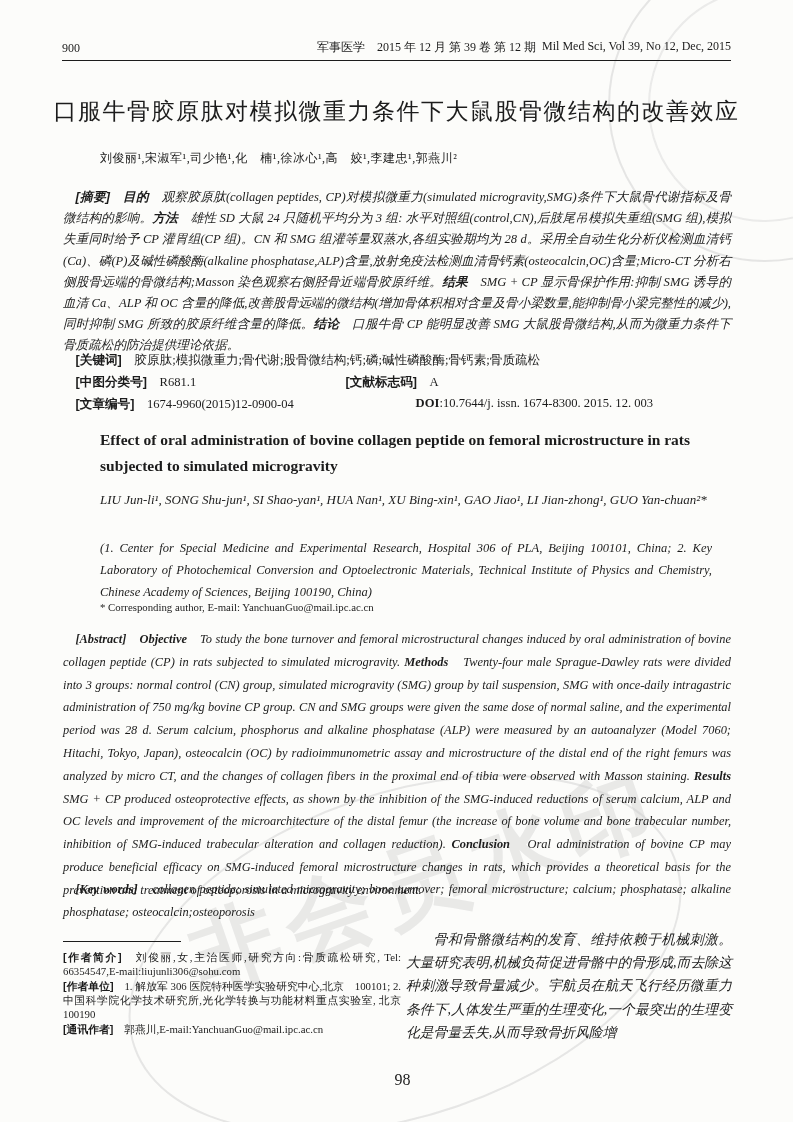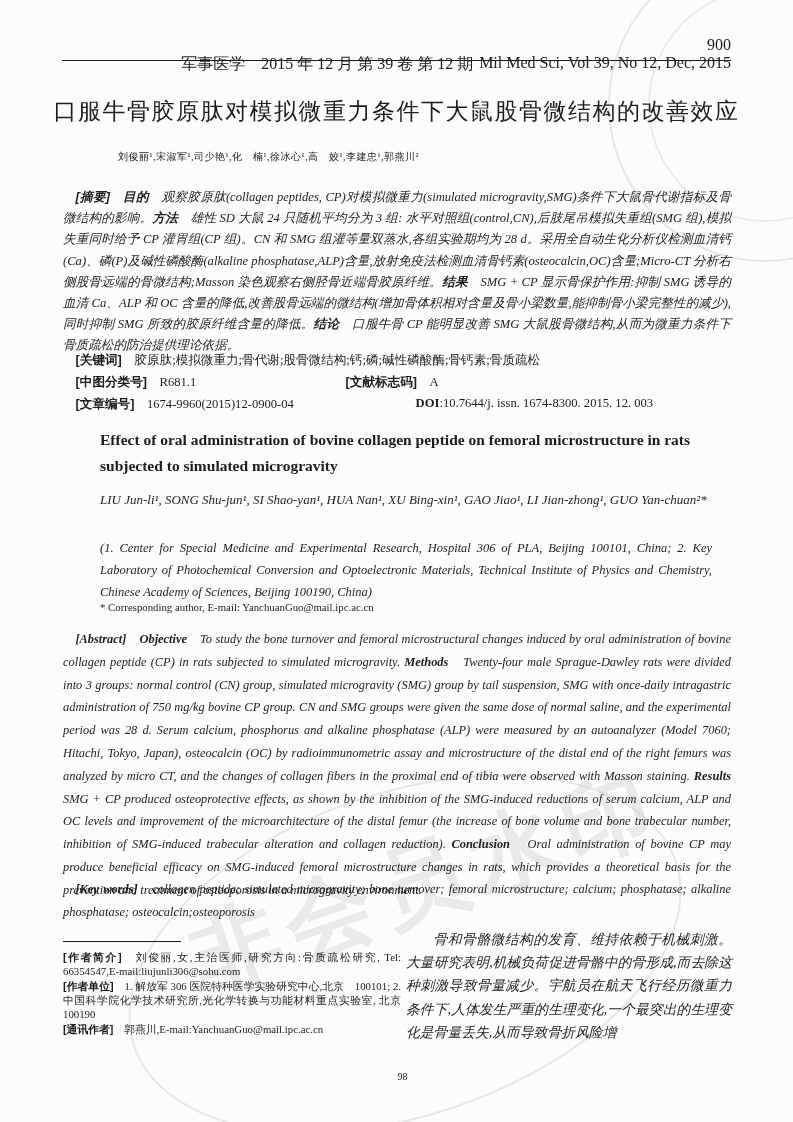--- a/index.html
+++ b/index.html
@@ -28,31 +28,31 @@
   }
   .wm-ring-tr2 {
     left:648px; top:-12px; width:230px; height:230px;
     border:2px solid #dadada; border-radius:50%; opacity:.5;
   }
 
   
   .header {
     left:62px; width:669px; top:36px; height:20px;
     display:flex; align-items:flex-end; justify-content:space-between;
-    font-size:16px; border-bottom:1.6px solid #1c1c1c; padding-bottom:4px;flex-direction:column;
+    font-size:12px; border-bottom:1.6px solid #1c1c1c; padding-bottom:4px;
   }
   .header .jgroup { display:flex; gap:6px; }
   .header .cnj { font-family:"Liberation Serif", serif; }
 
   .title-cn {
     left:0; right:0; top:96px; text-align:center;
     font-family:"Liberation Sans", sans-serif; font-weight:normal;
     font-size:23px; letter-spacing:1.5px;
   }
-  .authors-cn { left:100px; top:150px; font-size:10px; letter-spacing:.5px;margin-left:18px; }
+  .authors-cn { left:100px; top:150px; font-size:12px; letter-spacing:.5px; }
 
   .para { text-align:justify;font-style:italic; }
   .abstract-cn {
     left:63px; width:668px; top:187px;
     font-size:12.6px; line-height:21.2px; text-indent:1em;
   }
   .cn .bseg, .lbl-hei { font-family:"Liberation Sans", sans-serif; font-weight:bold; }
   .en .bseg { font-family:"Liberation Serif", serif; font-weight:bold; }
 
   .kw-cn { left:63px; width:668px; top:352px; font-size:12.6px; text-indent:1em; }
@@ -72,21 +72,21 @@
 
   .abstract-en { left:63px; width:668px; top:628px; font-size:12.4px; line-height:22.8px; text-indent:1em; }
   .kw-en { left:63px; width:668px; top:878px; font-size:12.4px; line-height:22.8px; text-indent:1em; }
 
   .fnrule { left:63px; top:941px; width:118px; border-top:1.5px solid #1c1c1c; height:0; }
   .footnotes { left:63px; width:338px; top:950px; font-size:10.8px; line-height:14px; }
   .footnotes p { margin:0 0 1px 0; text-align:justify; }
 
   .intro-right { left:406px; width:326px; top:928px; font-size:13.8px; line-height:23.2px; text-indent:2em; }
 
-  .pagenum { left:12px; right:0; top:1071px; text-align:center; font-size:10px; }
+  .pagenum { left:12px; right:0; top:1071px; text-align:center; font-size:16px; }
 </style>
 </head>
 <body>
 
 <div class="page">
 
   <div class="wm wm-ring-tr"></div>
   <div class="wm wm-ring-tr2"></div>
   <div class="wm wm-ellipse"></div>
   <div class="wm wm-text wm-bottom" style="color: rgb(207, 207, 207);">非会员水印</div>

